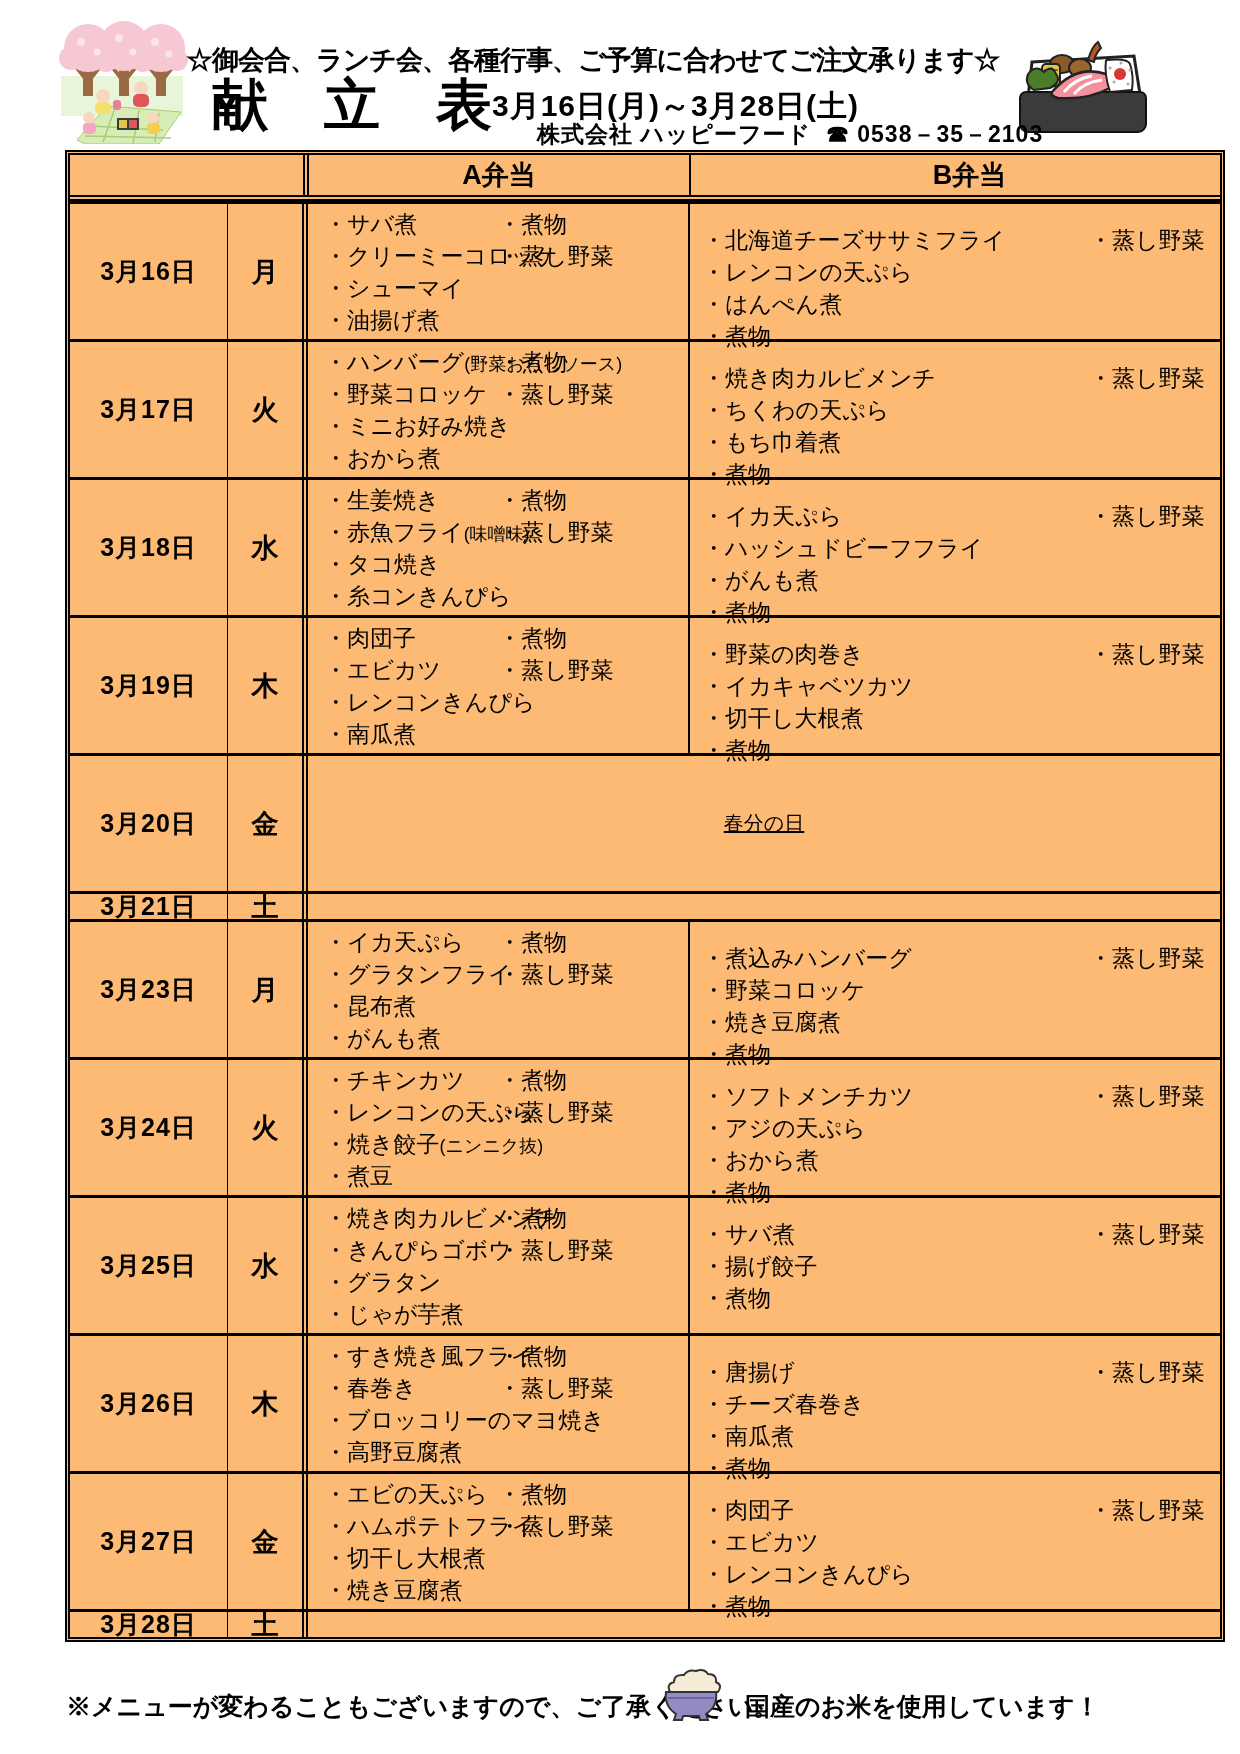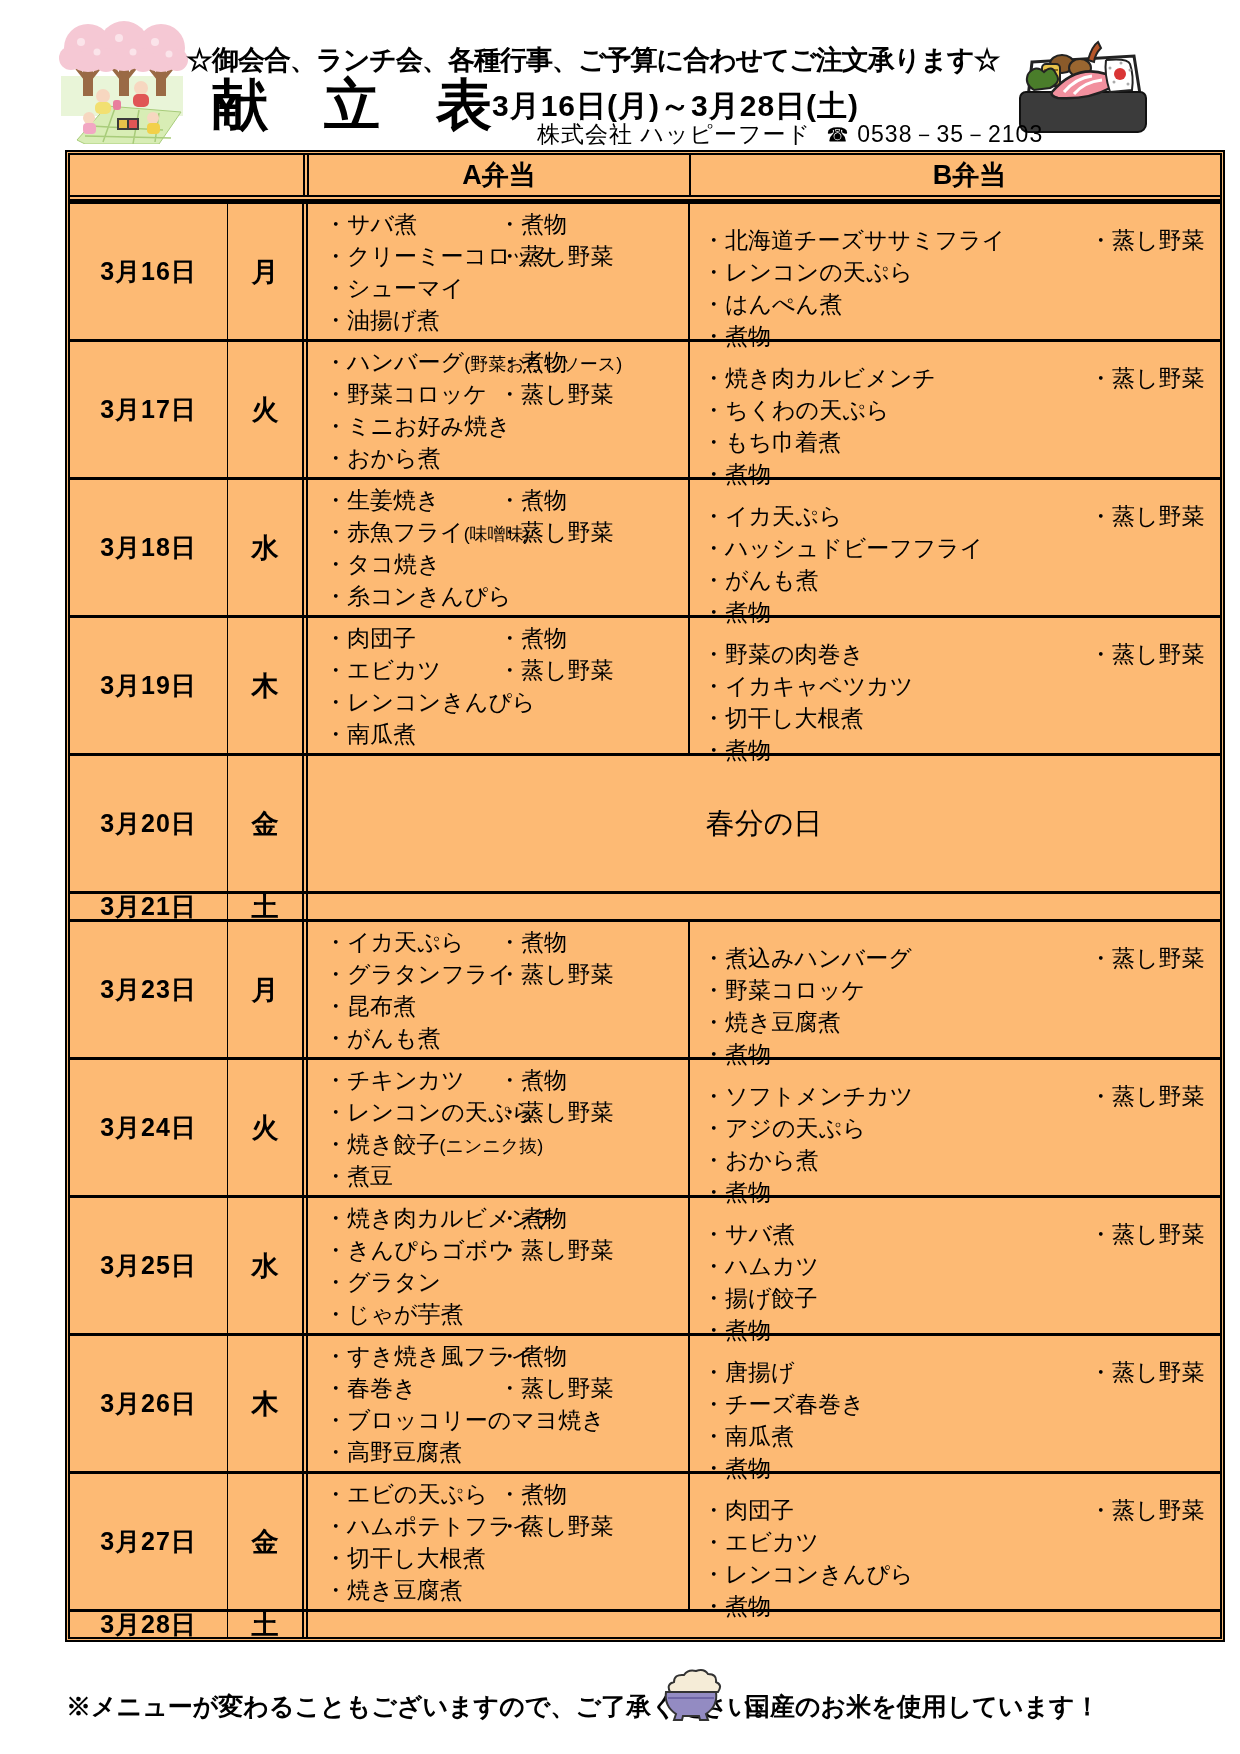--- a/index.html
+++ b/index.html
@@ -4,40 +4,40 @@
 <style>
   * { margin:0; padding:0; box-sizing:border-box; }
   html,body { width:1240px; height:1754px; background:#ffffff; color:#000;
     font-family:"Liberation Sans", sans-serif; position:relative; }
   .abs { position:absolute; }
 
   
   .tagline { left:186px; top:42px; font-size:27px; font-weight:bold; letter-spacing:-1px; }
   .doc-title { left:212px; top:68px; font-size:56px; font-weight:bold; }
   .period { left:492px; top:86px; font-size:30px; font-weight:bold; letter-spacing:1px; }
-  .company { left:537px; top:119px; font-size:23px; font-weight:normal; letter-spacing:1px;text-align:right; }
+  .company { left:537px; top:119px; font-size:23px; font-weight:bold; letter-spacing:1px;text-align:right; }
 
   
   .menu-table { left:65px; top:150px; width:1160px; border:5px double #000; background:#fdba74; }
   .t-row { display:flex; width:100%; }
   .t-row.bordered { border-top:3px solid #000; }
   .h-row { height:46px; border-bottom:6px double #000; }
   .menu-h { height:138px; }
   .narrow-h { height:28px; }
   .c-blank { width:239px; border-right:6px double #000; }
   .c-ahead { width:382px; border-right:2px solid #000; display:flex; align-items:center; justify-content:center;
              font-size:27px; font-weight:bold; }
   .c-bhead { flex:1; display:flex; align-items:center; justify-content:center; font-size:27px; font-weight:bold;margin-left:28px; }
   .c-date { width:158px; border-right:1px solid #000; display:flex; align-items:center; justify-content:center;
             font-size:25px; font-weight:bold; letter-spacing:1px; }
   .c-day  { width:80px; border-right:6px double #000; display:flex; align-items:center; justify-content:center;
             font-size:27px; font-weight:bold; }
   .c-a { width:382px; border-right:2px solid #000; padding:5px 0 0 16px; }
   .c-b { flex:1; padding:21px 0 0 12px; }
-  .c-span { flex:1; display:flex; align-items:center; justify-content:center; font-size:29px; }
+  .c-span { flex:1; display:flex; align-items:center; justify-content:center; font-size:20px;text-decoration:underline; }
   .m-line { position:relative; height:32px; font-size:23px; white-space:nowrap; }
   .m-line .r-item { position:absolute; top:0; }
   .c-a .r-item { left:174px; }
   .c-b .r-item { left:387px; }
   .paren { font-size:18px; }
 
   
   .foot-note { left:66px; top:1690px; font-size:25px; font-weight:bold; }
   .foot-rice { left:745px; top:1690px; font-size:25px; font-weight:bold; }
   .rice-bowl { left:660px; top:1668px; }
@@ -364,23 +364,20 @@
           <div class="m-line">
             <div class="l-item">・じゃが芋煮</div>
           </div>
         </div>
         <div class="c-b">
           <div class="m-line">
             <div class="l-item">・サバ煮</div>
             <div class="r-item">・蒸し野菜</div>
           </div>
           <div class="m-line">
-            <div class="l-item">・ハムカツ</div>
-          </div>
-          <div class="m-line">
             <div class="l-item">・揚げ餃子</div>
           </div>
           <div class="m-line">
             <div class="l-item">・煮物</div>
           </div>
         </div>
       </div>
       <div class="t-row bordered menu-h">
         <div class="c-date">3月26日</div>
         <div class="c-day">木</div>

